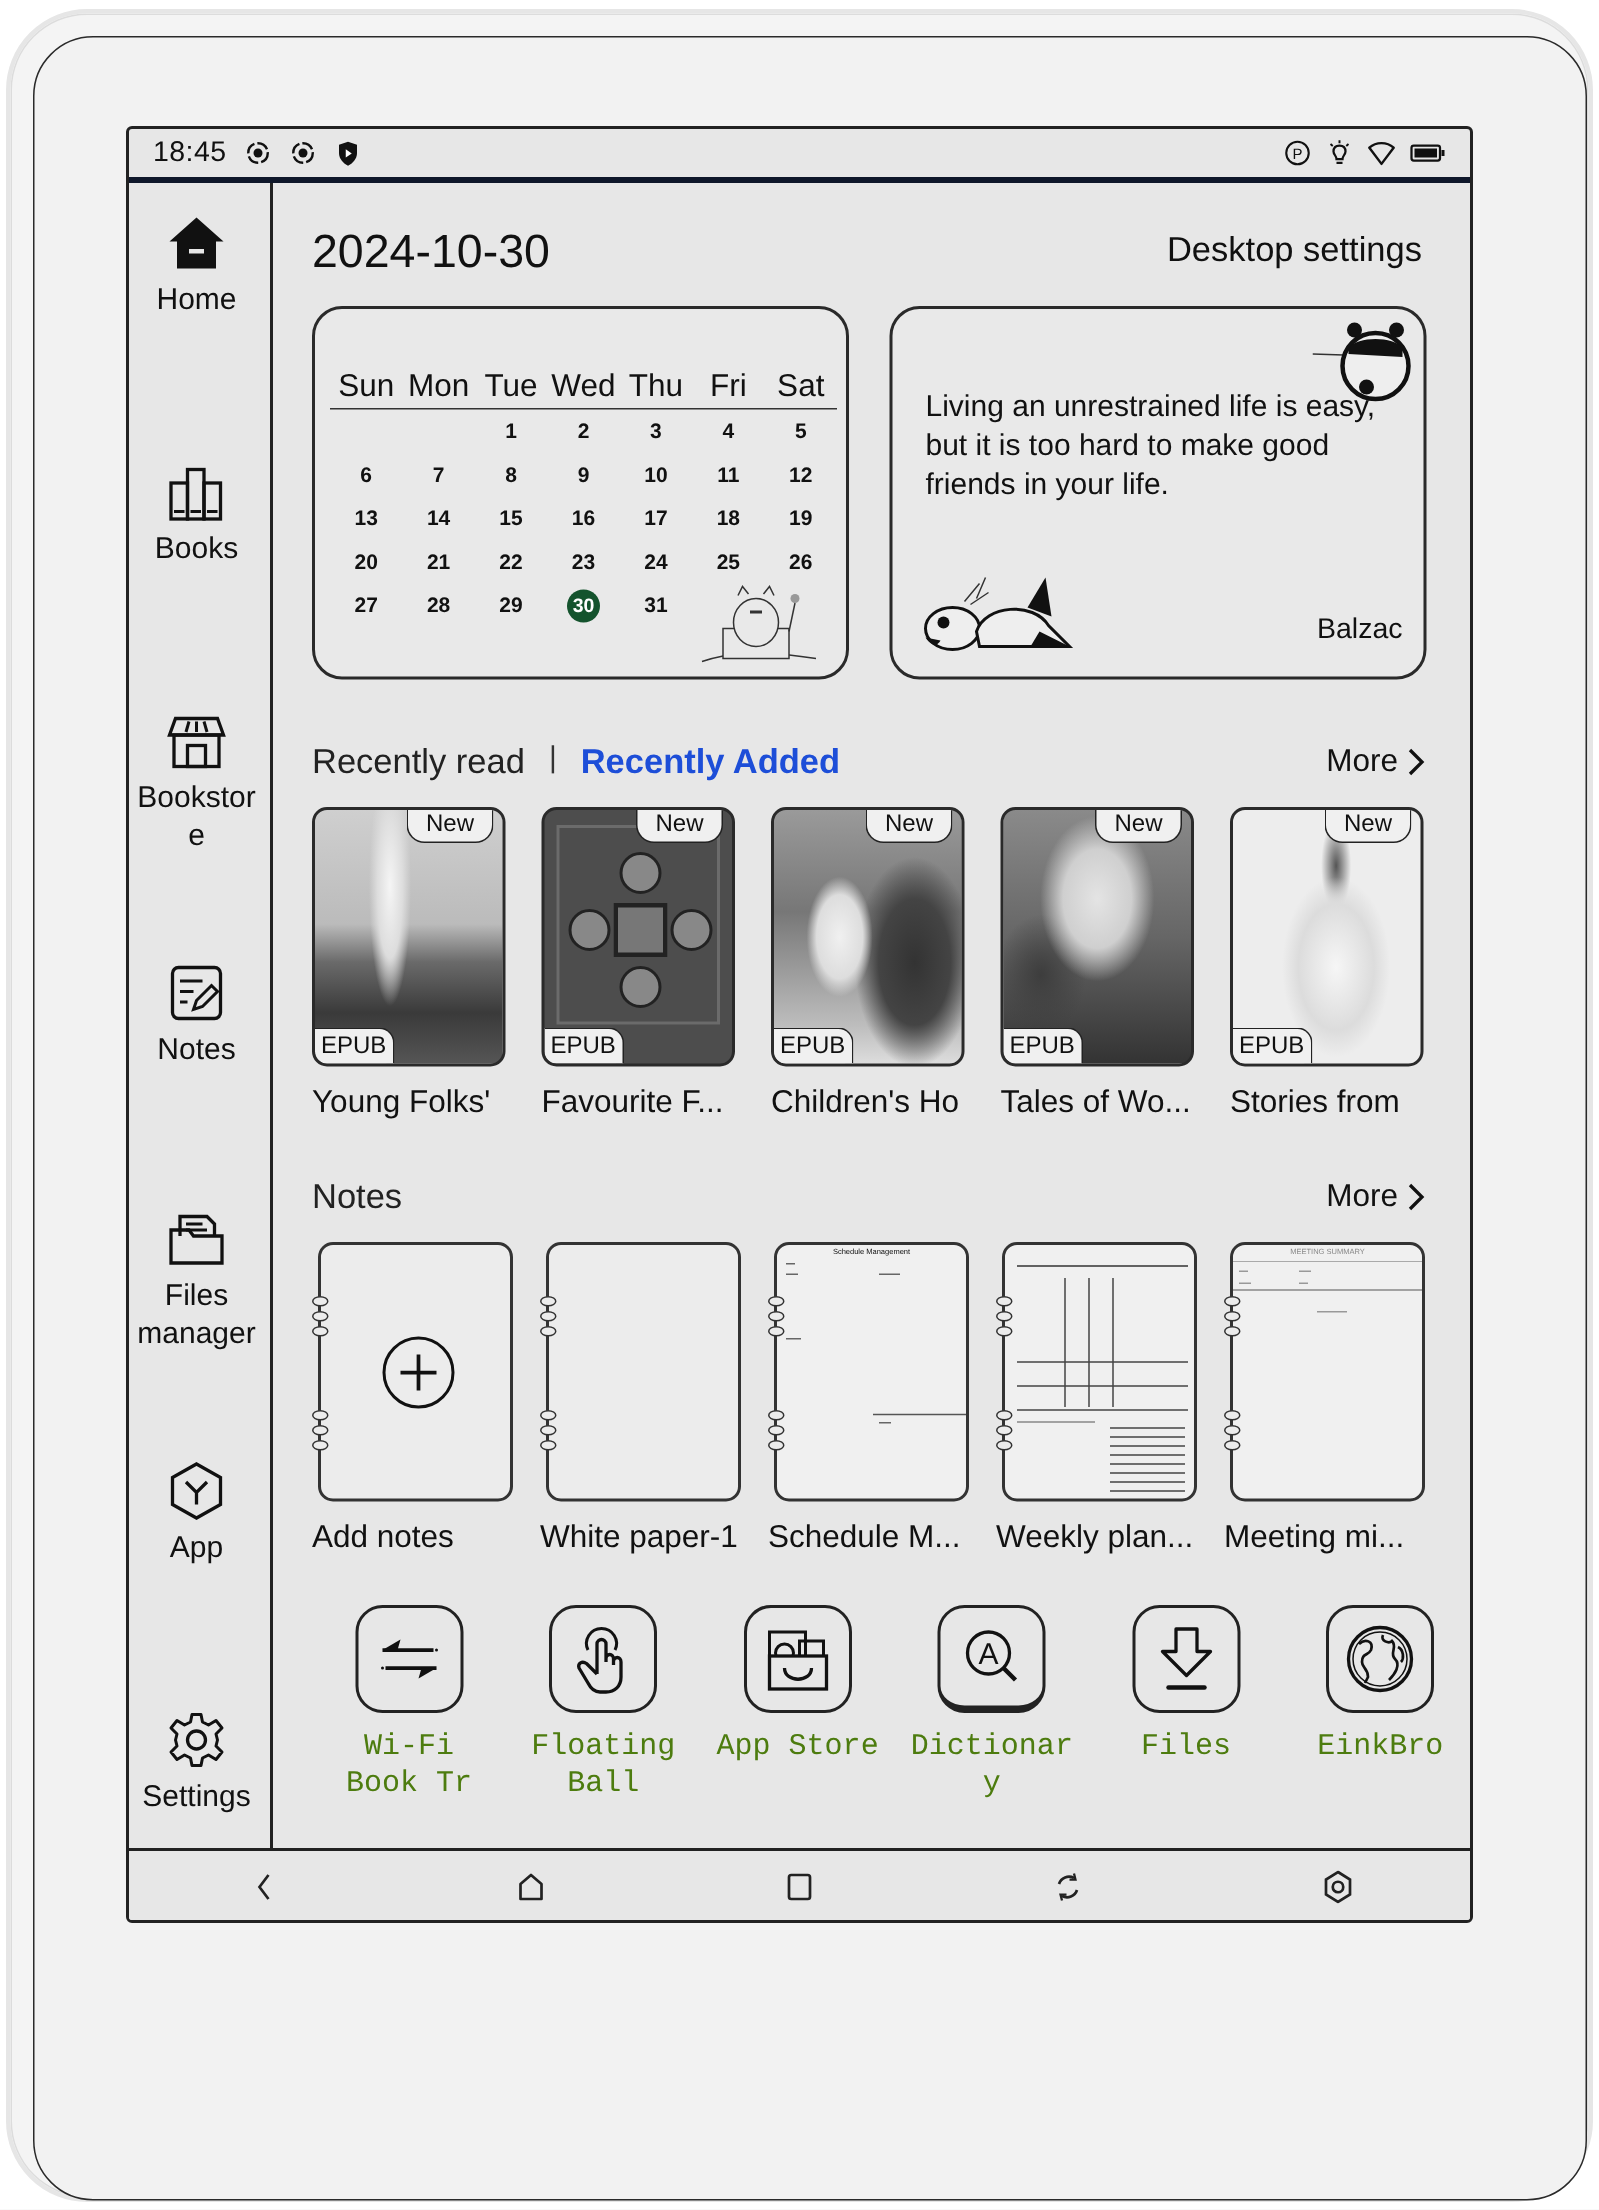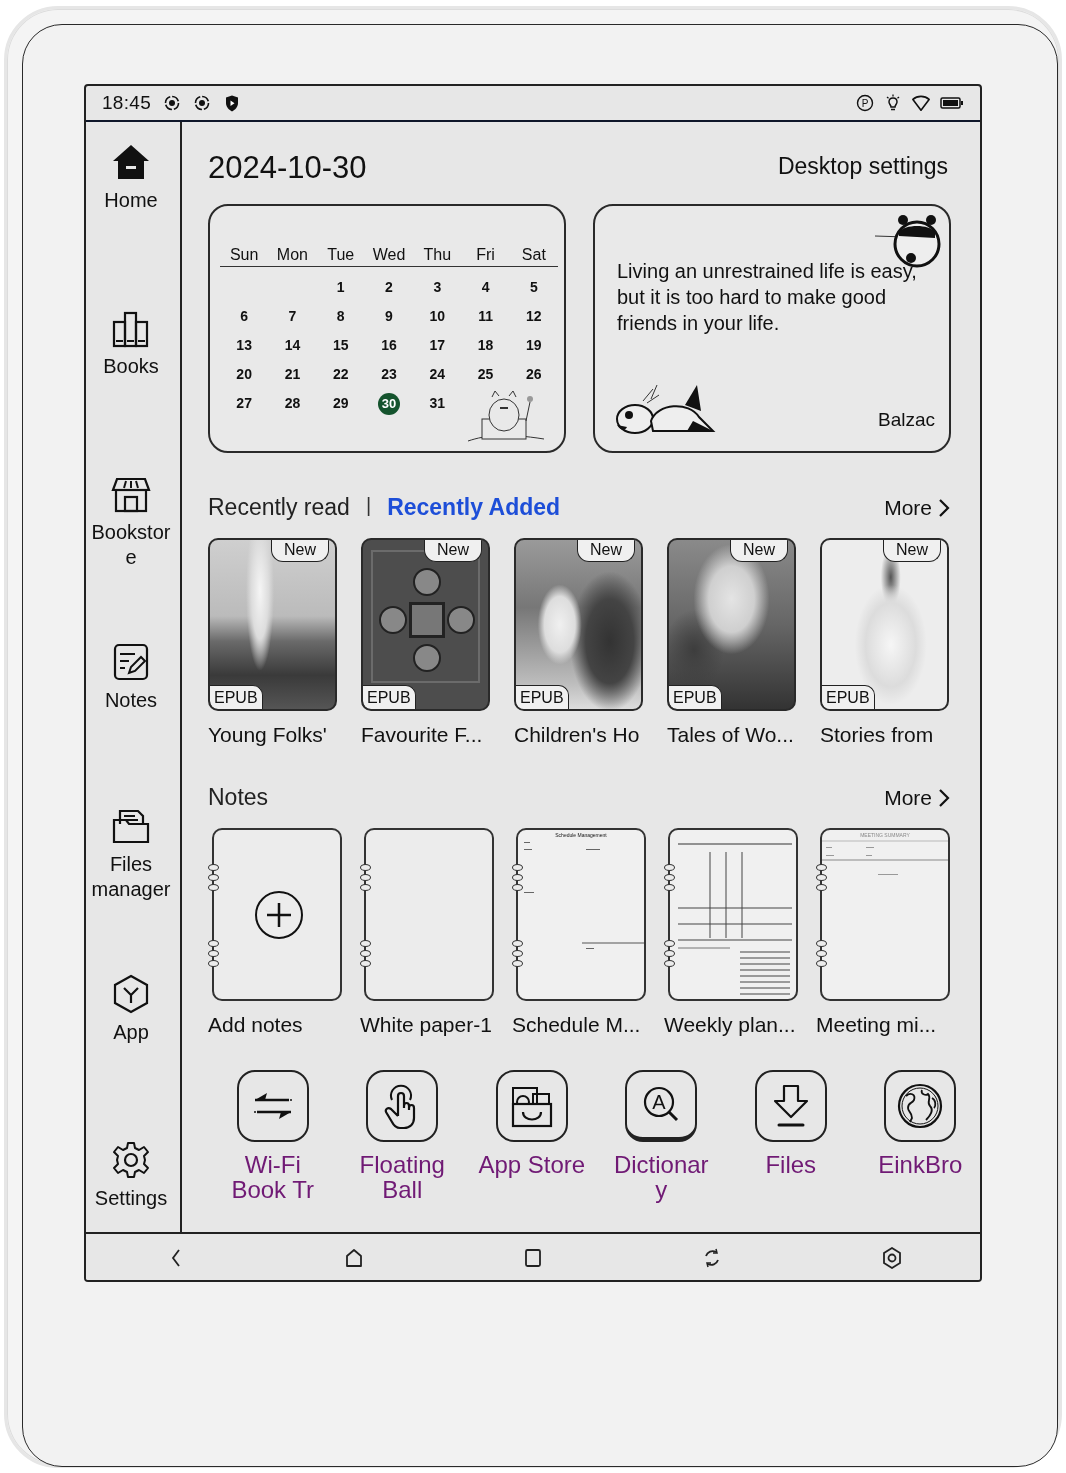--- a/index.html
+++ b/index.html
@@ -18,21 +18,21 @@
   }
 
   .screen {
     position: absolute; left: 84px; top: 84px; width: 898px; height: 1198px;
     background: #e7e7e7; border: 2px solid #222; border-radius: 4px; overflow: hidden;
   }
 
   
   .statusbar {
     position: absolute; left: 0; top: 0; width: 100%; height: 36px;
-    border-bottom: 2px solid #0f172a; display: flex; align-items: center; padding: 0 16px;
+    border-bottom: 4px solid #0f172a; display: flex; align-items: center; padding: 0 16px;
   }
   .statusbar .time { font-size: 19px; font-weight: 500; margin-right: 12px; letter-spacing: 0.3px; }
   .sb-icon { width: 18px; height: 18px; margin-right: 12px; display: inline-flex; align-items: center; justify-content: center; }
   .sb-right { margin-left: auto; display: flex; align-items: center; gap: 10px; }
   .sb-right .sb-icon { margin-right: 0; }
 
   
   .sidebar {
     position: absolute; left: 0; top: 36px; width: 96px; height: 1112px;
     border-right: 2px solid #222;
@@ -47,21 +47,21 @@
   .desk-settings { position: absolute; right: 32px; top: 31px; font-size: 23px; color: #111; cursor: pointer; }
 
   .card {
     position: absolute; top: 82px; height: 249px; border: 2px solid #2a2a2a;
     border-radius: 20px; background: #e9e9e9;
   }
   .cal-card { left: 30px; width: 358px; }
   .quote-card { left: 415px; width: 358px; }
 
   .cal-head { position: absolute; left: 10px; top: 40px; width: 338px; display: grid; grid-template-columns: repeat(7, 1fr); border-bottom: 1.5px solid #333; padding-bottom: 2px; }
-  .cal-head span { text-align: center; font-size: 16px; }
+  .cal-head span { text-align: center; font-size: 21px; }
   .cal-grid { position: absolute; left: 10px; top: 70px; width: 338px; display: grid; grid-template-columns: repeat(7, 1fr); grid-auto-rows: 29px; }
   .cal-grid span { text-align: center; font-size: 14px; font-weight: 600; line-height: 22px; }
   .cal-grid span.today { }
   .cal-grid span.today b {
     display: inline-block; width: 22px; height: 22px; border-radius: 50%; background: #14532d; color: #fff; font-size: 13px; line-height: 22px;
   }
 
   .quote-text { position: absolute; left: 22px; top: 52px; width: 300px; font-size: 20px; line-height: 26px; color: #111; }
   .quote-author { position: absolute; right: 14px; bottom: 20px; font-size: 19px; }
 
@@ -94,21 +94,21 @@
   }
   .rings { position: absolute; left: -6px; }
   .rings i { display: block; width: 11px; height: 7px; border: 1.5px solid #333; border-radius: 50%; background: #ececec; margin-bottom: 3px; }
   .note-title { margin-top: 12px; font-size: 21px; white-space: nowrap; color: #111; margin-left: -4px; }
 
   .apps { position: absolute; left: 30px; top: 948px; display: flex; }
   .app { width: 129.5px; text-align: center; cursor: pointer; }
   .app-icon {
     width: 72px; height: 72px; border: 2.5px solid #222; border-radius: 18px; margin: 0 auto 10px; display: flex; align-items: center; justify-content: center;
   }
-  .app .lbl { font-size: 24px; line-height: 25px; color: #701a75; }
+  .app .lbl { font-size: 20px; line-height: 25px; color: #4d7c0f; font-family: Liberation Mono, monospace; }
 
   
   .navbar {
     position: absolute; left: 0; bottom: 0; width: 100%; height: 48px; border-top: 2px solid #222;
     display: flex; align-items: center; background: #e7e7e7;
   }
   .nav-btn { position: absolute; top: 12px; width: 24px; height: 24px; display: flex; align-items: center; justify-content: center; cursor: pointer; }
 </style>
 </head>
 <body>

